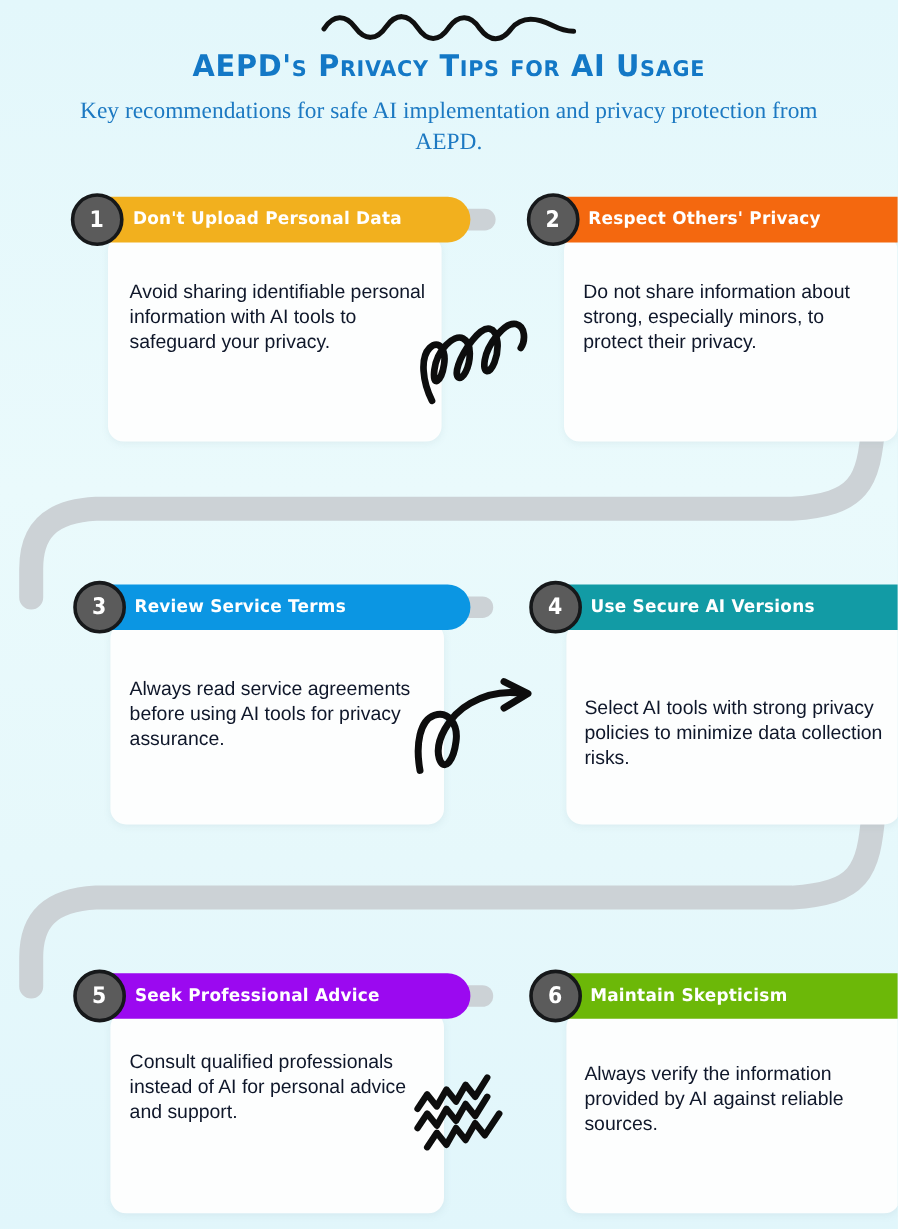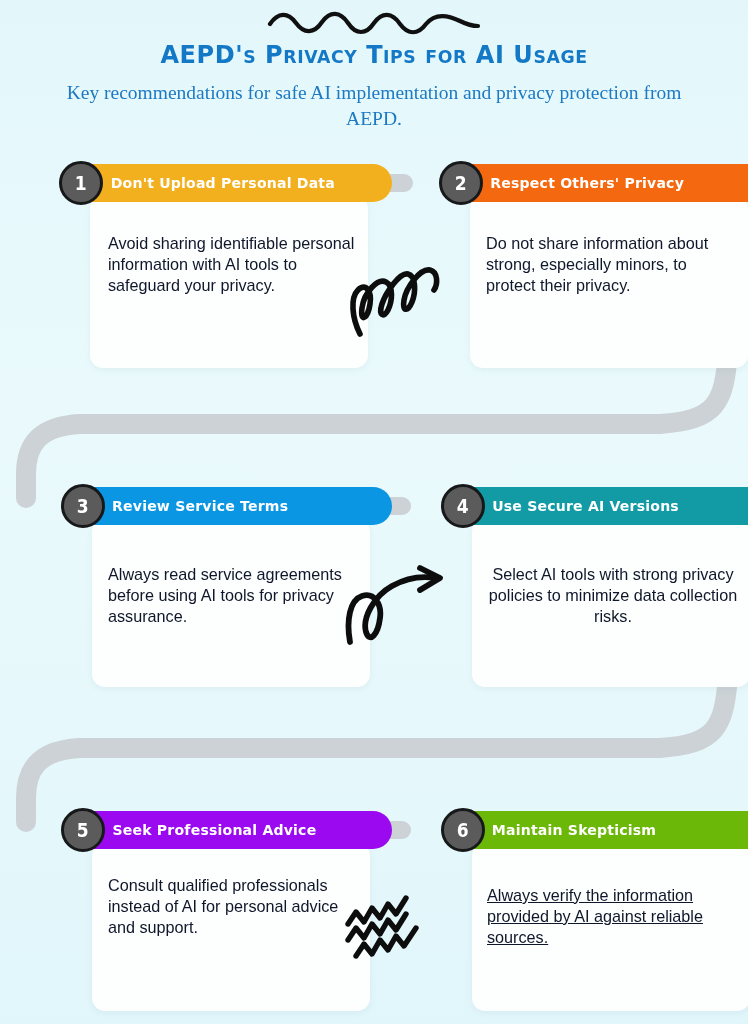--- a/index.html
+++ b/index.html
@@ -224,21 +224,21 @@
   </div>
 
   <div class="card">
     <div class="card-body" style="left:440px; top:519px; width:278px; height:168px;"></div>
     <div class="pill" style="left:410px; top:487px; width:330px; background:#129ba5;">
       <div class="badge">
         <span class="badge-num">4</span>
       </div>
       <span class="pill-label">Use Secure AI Versions</span>
     </div>
-    <div class="card-text" style="left:455px; top:564px; width:252px;text-align:center;">Select AI tools with strong privacy policies to minimize data collection risks.</div>
+    <div class="card-text" style="left:455px; top:580px; width:252px;">Select AI tools with strong privacy policies to minimize data collection risks.</div>
   </div>
 
   <div class="card">
     <div class="card-body" style="left:60px; top:843px; width:278px; height:168px;"></div>
     <div class="pill" style="left:30px; top:811px; width:330px; background:#9b09f0;">
       <div class="badge">
         <span class="badge-num">5</span>
       </div>
       <span class="pill-label">Seek Professional Advice</span>
     </div>
@@ -246,21 +246,21 @@
   </div>
 
   <div class="card">
     <div class="card-body" style="left:440px; top:843px; width:278px; height:168px;"></div>
     <div class="pill" style="left:410px; top:811px; width:330px; background:#6cb808;">
       <div class="badge">
         <span class="badge-num">6</span>
       </div>
       <span class="pill-label">Maintain Skepticism</span>
     </div>
-    <div class="card-text" style="left:455px; top:885px; width:248px;text-decoration:underline;">Always verify the information provided by AI against reliable sources.</div>
+    <div class="card-text" style="left:455px; top:885px; width:248px;">Always verify the information provided by AI against reliable sources.</div>
   </div>
 
   <svg class="doodle" style="left:344px; top:248px;" width="104" height="92" viewBox="0 0 104 92">
     <path d="M16 86 C 8 70, 6 50, 14 42 C 22 34, 28 44, 26 56
              C 24 70, 16 76, 18 60 C 20 44, 34 30, 42 34
              C 50 38, 48 54, 44 62 C 40 70, 34 68, 38 56
              C 42 44, 56 24, 64 26 C 72 28, 72 44, 68 54
              C 64 64, 58 64, 60 52 C 62 40, 76 20, 86 22
              C 94 24, 94 36, 90 42" fill="none" stroke="#0d0d0d" stroke-width="5.6" stroke-linecap="round" stroke-linejoin="round"></path>
   </svg>

